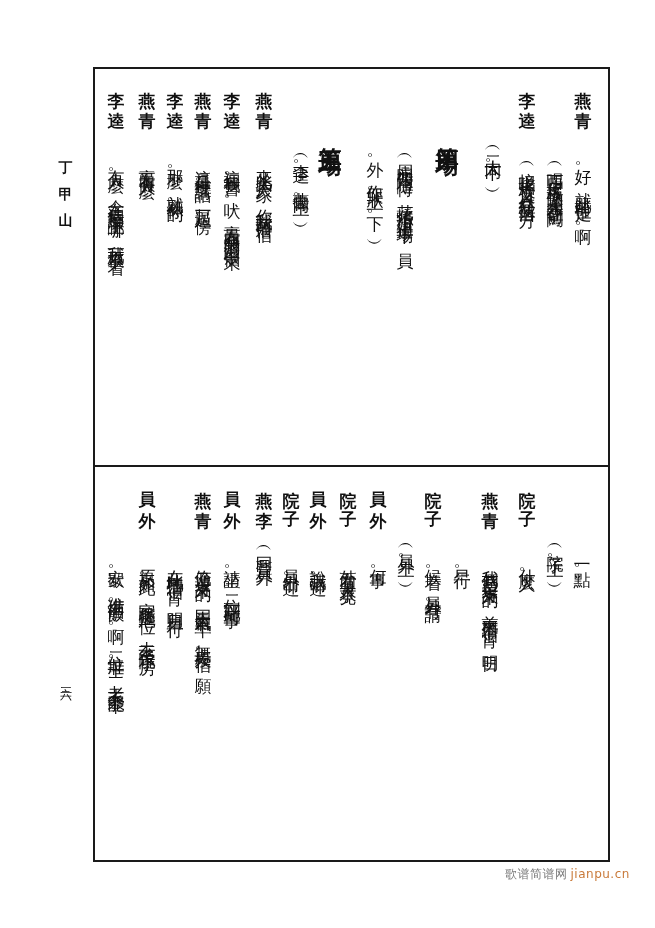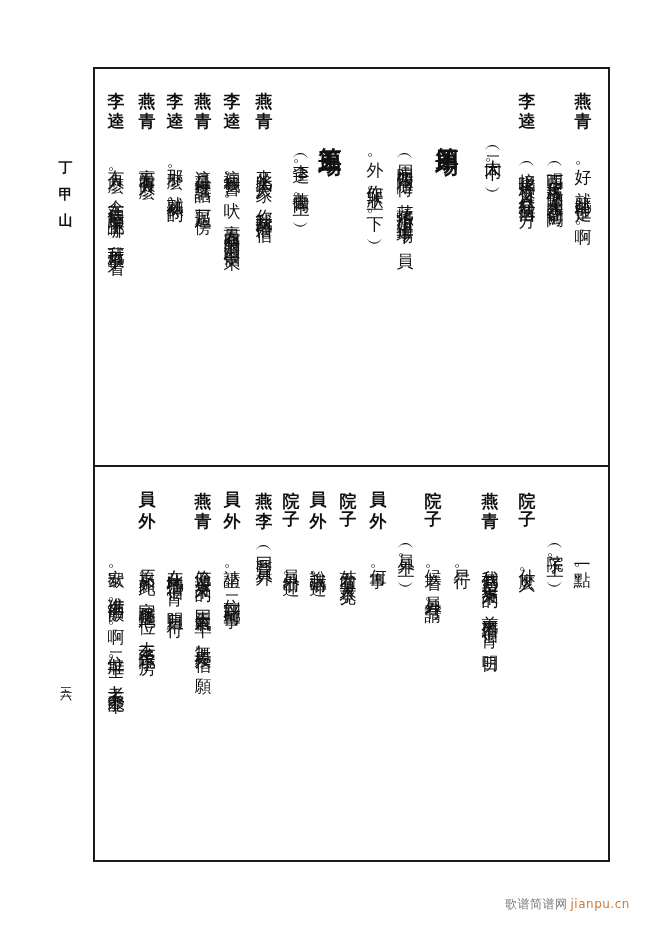--- a/index.html
+++ b/index.html
@@ -16,21 +16,21 @@
                font-size: 17px; font-weight: bold; line-height: 1; letter-spacing: 20px;
                white-space: nowrap; transform: translateX(-50%); }
     .scene { position: absolute; writing-mode: vertical-rl; text-orientation: upright;
              font-size: 23px; font-weight: bold; line-height: 1; letter-spacing: 4px;
              white-space: nowrap; transform: translateX(-50%); }
     .side { position: absolute; writing-mode: vertical-rl; text-orientation: upright;
             font-size: 14px; font-weight: bold; line-height: 1; white-space: nowrap;
             transform: translateX(-50%); }
     .title-side { letter-spacing: 26px; }
     .pageno { letter-spacing: 0px; font-weight: normal; font-size: 12px; }
-    .watermark { position: absolute; left: 505px; top: 896px; font-size: 12px;
+    .watermark { position: absolute; left: 505px; top: 866px; font-size: 12px;
                  font-family: "DejaVu Sans", "Liberation Sans", sans-serif; color: #7a7a7a;
                  letter-spacing: 0.5px; white-space: nowrap; }
     .watermark .latin { color: #c97a3a; margin-left: 3px; }
   </style>
 </head>
 <body>
 
 <div class="frame"></div>
 <div class="divider"></div>
 

